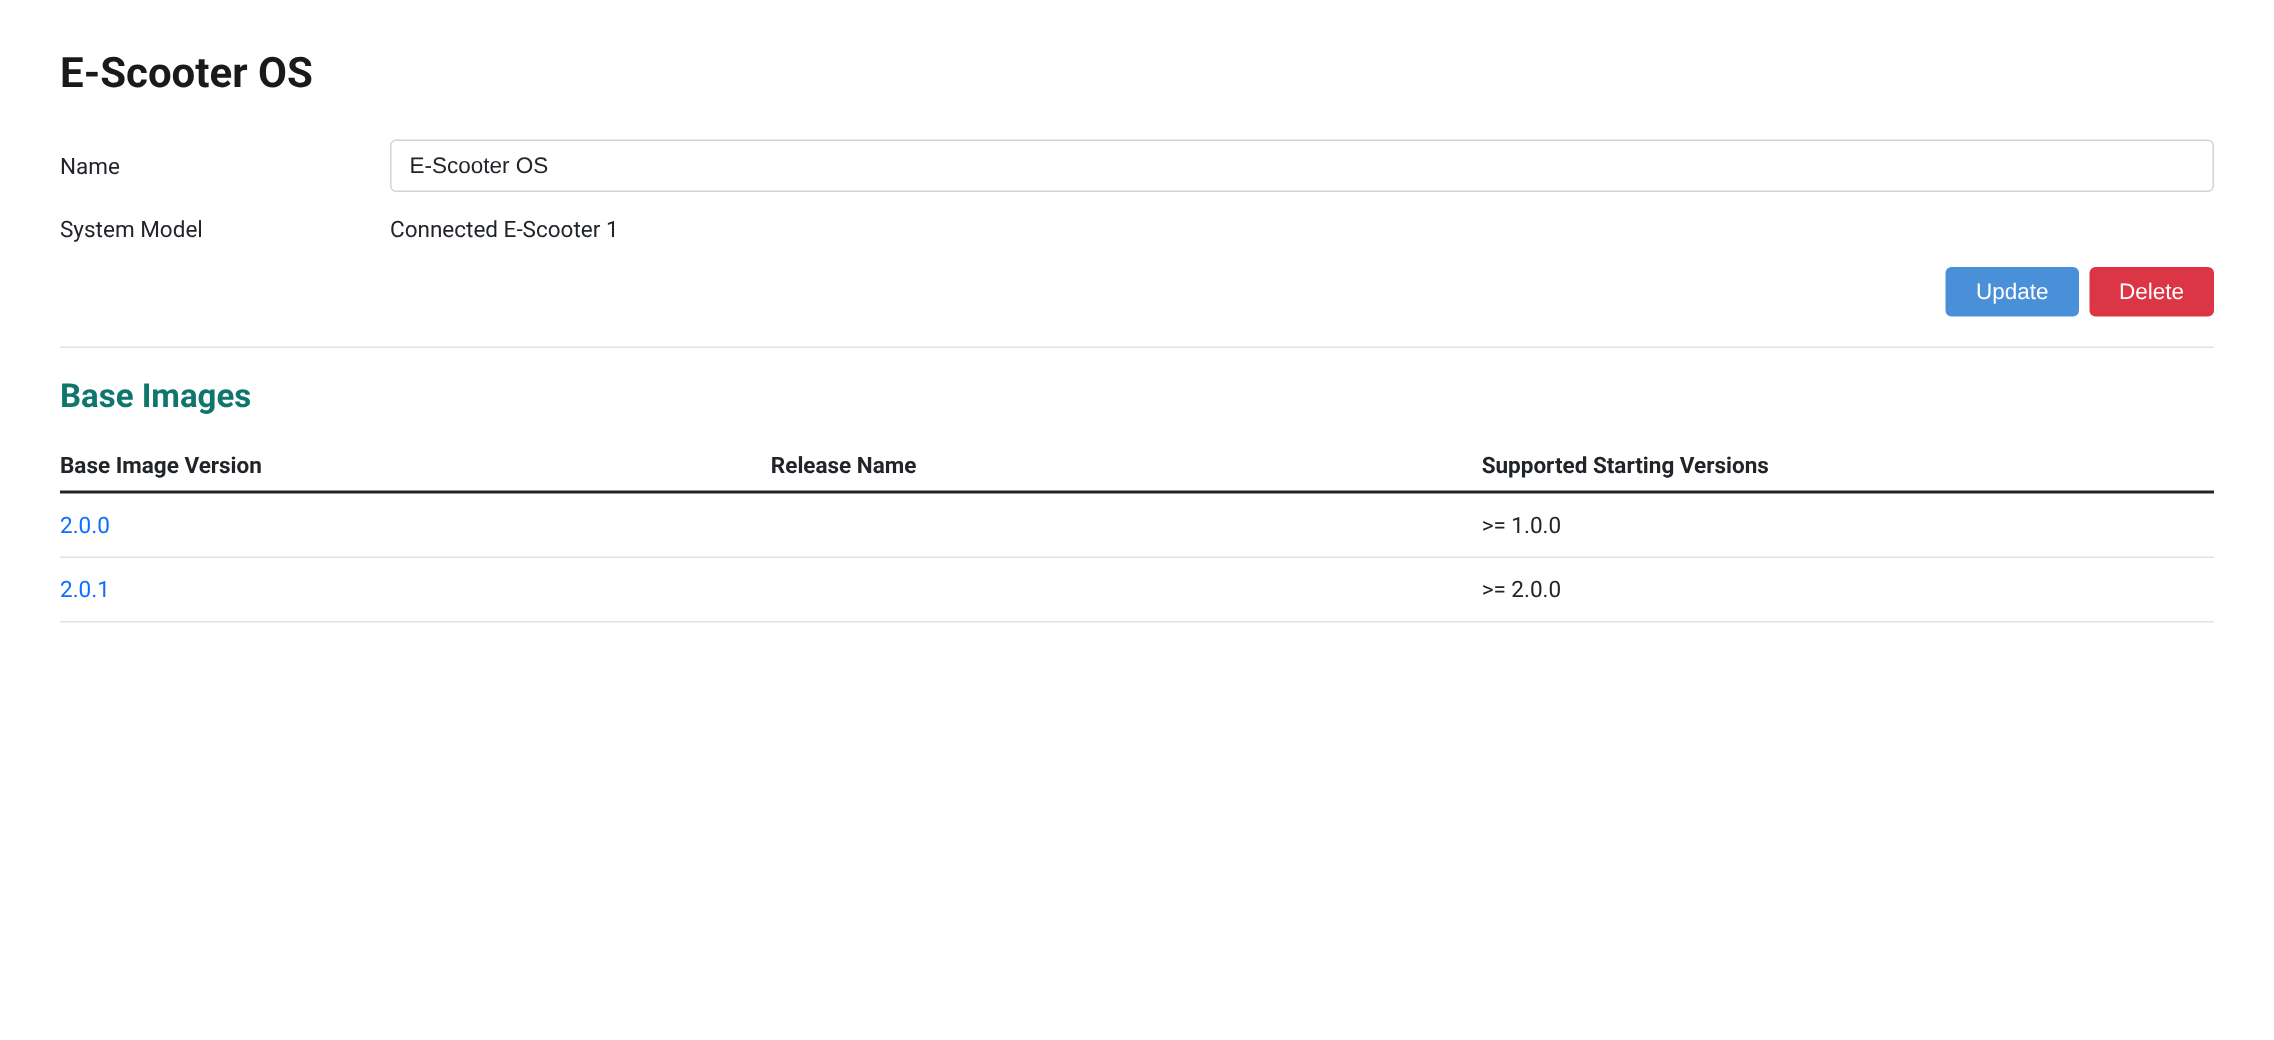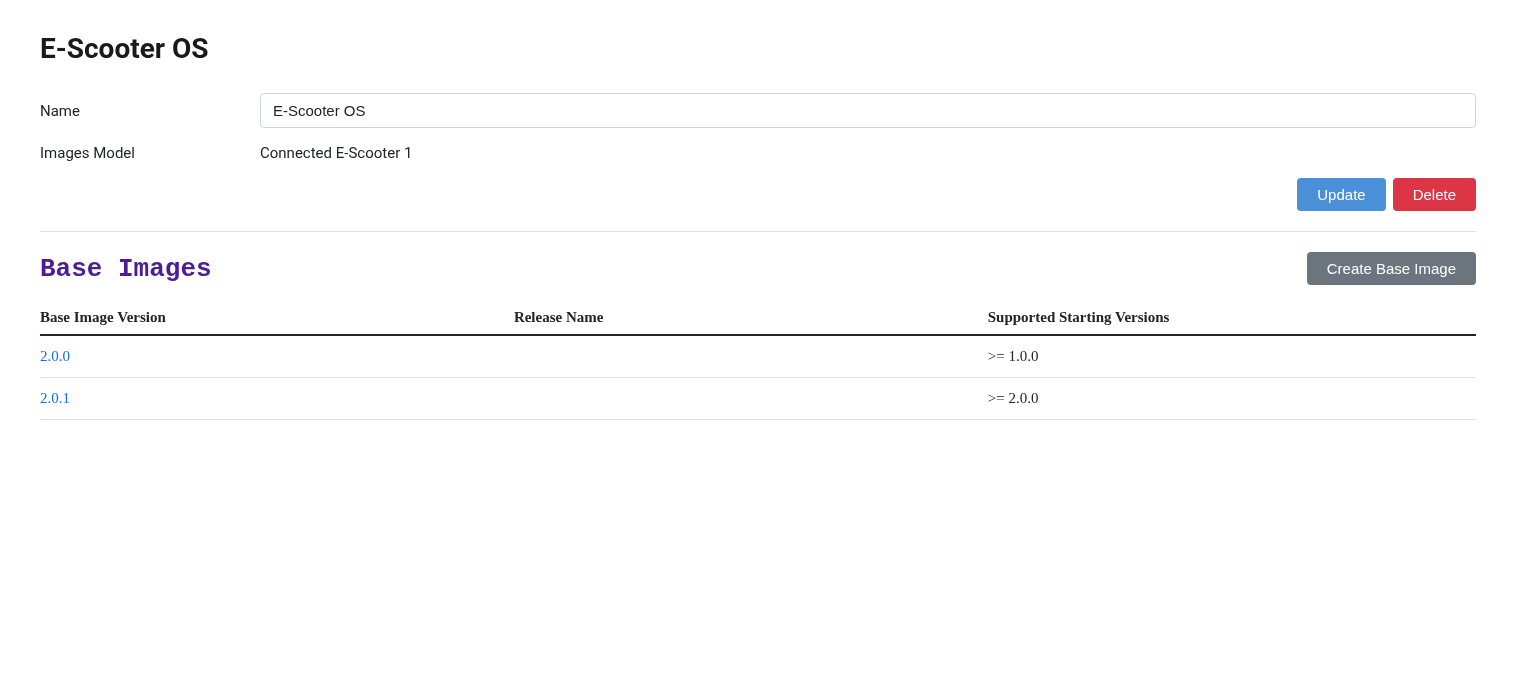--- a/index.html
+++ b/index.html
@@ -94,30 +94,28 @@
     }
 
     .section-header {
       display: flex;
       align-items: center;
       justify-content: space-between;
       margin-bottom: 16px;
     }
 
     .section-title {
-      font-size: 26px;
+      font-size: 22px;
       font-weight: 700;
-      color: #4c1d95;
-      font-family: Liberation Mono, monospace;
+      color: #0f766e;
     }
 
     .table {
       width: 100%;
       border-collapse: collapse;
-      font-family: Liberation Serif, serif;
     }
 
     .table thead tr {
       border-bottom: 2px solid #212529;
     }
 
     .table th {
       text-align: left;
       font-weight: 700;
       font-size: 15px;
@@ -148,36 +146,35 @@
 
 <div class="form-section">
 
   <div class="form-row">
     <label class="form-label">Name</label>
     <input class="form-input" type="text" value="E-Scooter OS" style="">
   </div>
 
 
   <div class="form-row">
-    <span class="form-label">Images Model</span>
+    <span class="form-label">System Model</span>
     <span class="form-value">Connected E-Scooter 1</span>
   </div>
 
 </div>
 
 <div class="button-row">
   <button class="btn btn-update">Update</button>
   <button class="btn btn-delete">Delete</button>
 </div>
 
 <hr class="divider">
 
 <div class="section-header">
   <h2 class="section-title">Base Images</h2>
-  <button class="btn btn-create">Create Base Image</button>
 </div>
 
 <table class="table">
   <thead>
     <tr>
       <th class="col-version">Base Image Version</th>
       <th class="col-release">Release Name</th>
       <th class="col-supported">Supported Starting Versions</th>
     </tr>
   </thead>

